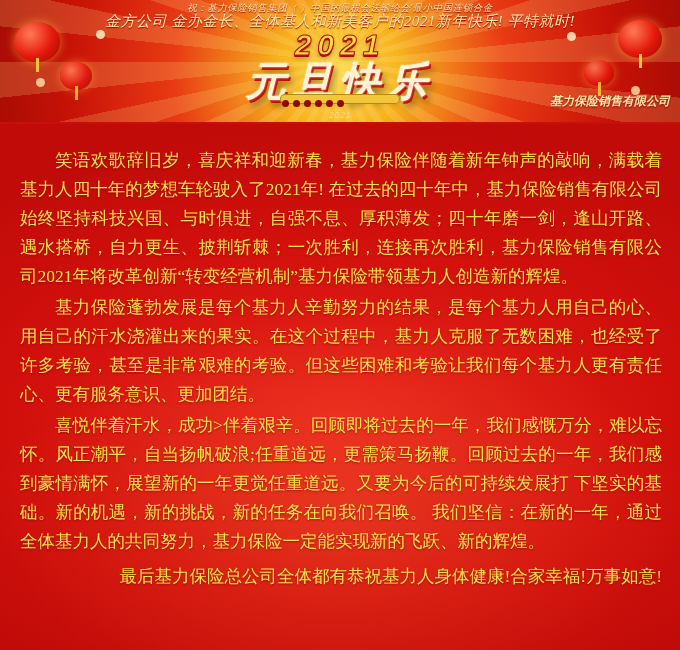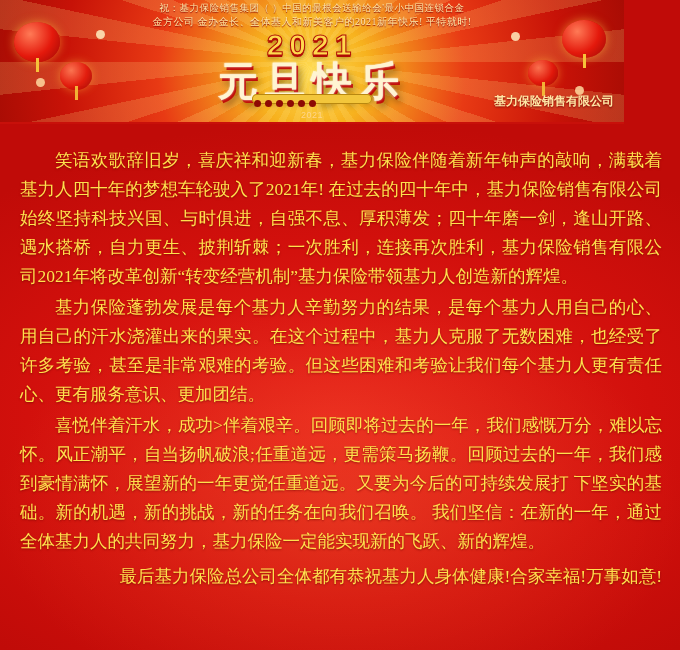--- a/index.html
+++ b/index.html
@@ -18,26 +18,27 @@
     width: 680px;
     height: 650px;
     background:
       radial-gradient(ellipse 520px 300px at 50% 420px, #e8241b 0%, #d2100c 60%, #c00b08 100%);
     overflow: hidden;
   }
 
   
   .banner {
     position: relative;
-    width: 624px;
+    width: 680px;
     height: 122px;
     background:
       radial-gradient(circle at 50% 60%, #ffdd55 0%, #f7b21e 18%, #e83a14 48%, #c71207 78%, #a80c04 100%);
     overflow: hidden;
     border-bottom: 2px solid #c8100a;
+    font-style: italic;
   }
   .banner-rays {
     position: absolute;
     left: 50%;
     top: 62px;
     width: 760px;
     height: 760px;
     margin-left: -380px;
     margin-top: -380px;
     background: repeating-conic-gradient(from 0deg at 50% 50%,
@@ -89,21 +90,21 @@
     letter-spacing: .5px;
     text-shadow: 0 1px 1px #8c0602;
     white-space: nowrap;
     font-family: "Liberation Serif", serif;
   }
   .banner-topline2 {
     position: absolute;
     top: 15px;
     left: 0; right: 0;
     text-align: center;
-    font-size: 10px;
+    font-size: 15px;
     line-height: 13px;
     color: #ffe9a8;
     letter-spacing: .5px;
     text-shadow: 0 1px 1px #8c0602;
     white-space: nowrap;
     font-family: "Liberation Serif", serif;
   }
   .year-2021 {
     position: absolute;
     top: 28px;

